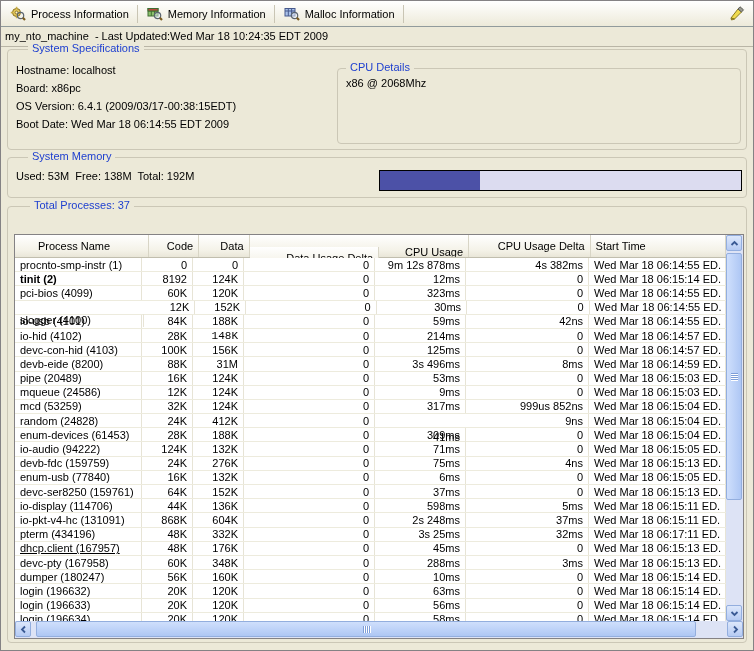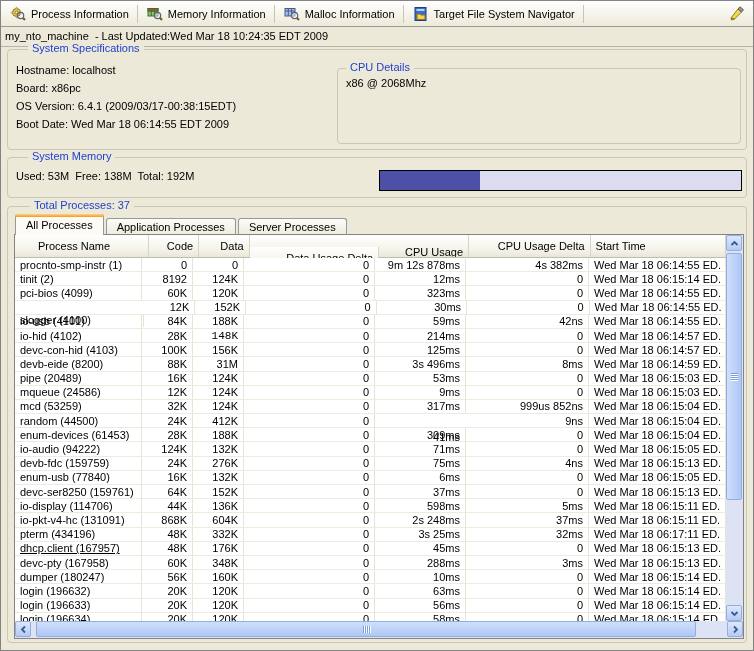--- a/index.html
+++ b/index.html
@@ -113,31 +113,20 @@
           <line x1="1" y1="5" x2="11" y2="5" stroke="#46598c"></line>
           <line x1="4.3" y1="2.5" x2="4.3" y2="10" stroke="#46598c"></line>
           <line x1="7.6" y1="2.5" x2="7.6" y2="10" stroke="#46598c"></line>
           <circle cx="10.5" cy="9.5" r="3.2" fill="#eef3fb" fill-opacity="0.5" stroke="#5a6470" stroke-width="1.2"></circle>
           <line x1="12.8" y1="11.8" x2="15" y2="14" stroke="#7a5c20" stroke-width="2.2"></line>
         </svg>
       </span>
       <span>Malloc Information</span>
     </div>
 
-    <div class="vtab">
-      <span class="sep"></span>
-      <span class="vtab-icon">
-        <svg width="16" height="16" viewBox="0 0 16 16">
-          <rect x="2" y="1.5" width="11" height="13" fill="#3a6ccd" stroke="#1e3f86"></rect>
-          <rect x="3.5" y="3" width="8" height="2" fill="#bcd0f2"></rect>
-          <path d="M4 8 h3 l1 1 h4 v4.5 h-8 z" fill="#f7d24a" stroke="#8a7426"></path>
-        </svg>
-      </span>
-      <span>Target File System Navigator</span>
-    </div>
 
     <div class="tab-spacer"></div>
 
     <div class="viewbtns">
       <span>
         <svg width="17" height="16" viewBox="0 0 17 16">
           <path d="M3 13 L10 4 L13.5 7 L6.5 14 Z" fill="#efdb4e" stroke="#8a7a1e"></path>
           <path d="M10 4 L12 1.8 L15.5 4.8 L13.5 7 Z" fill="#9a9a90" stroke="#5c5c54"></path>
           <path d="M3 13 L6.5 14 L3.5 15 Z" fill="#d9c43a" stroke="#8a7a1e"></path>
         </svg>
@@ -166,31 +155,20 @@
     <div class="group-title" style="left:20px;">System Memory</div>
     <div class="line" style="top:12px;">Used: 53M  Free: 138M  Total: 192M</div>
     <div class="membar">
       <div class="membar-fill" style="width: 27.6%; background: rgb(76, 81, 167);"></div>
     </div>
   </div>
 
   <div class="group" style="left:6px;top:205px;width:740px;height:437px;">
     <div class="group-title" style="left:22px;">Total Processes: 37</div>
 
-    <div class="ptabs">
-      <div class="ptab active">
-        <span>All Processes</span>
-      </div>
-      <div class="ptab">
-        <span>Application Processes</span>
-      </div>
-      <div class="ptab">
-        <span>Server Processes</span>
-      </div>
-    </div>
 
     <div class="ptable">
       <div class="thead">
           <div class="hcell" style="width: 135px; padding-left: 23px;">
             <span style="text-align: left;">Process Name</span>
           </div>
           <div class="hcell" style="width: 51px;">
             <span style="text-align: right;">Code</span>
           </div>
           <div class="hcell" style="width: 51px;">
@@ -227,21 +205,21 @@
               <span style="text-align: right;">9m 12s 878ms</span>
             </div>
             <div class="tcell" style="width: 123px;">
               <span style="text-align: right;">4s 382ms</span>
             </div>
             <div class="tcell" style="width: 137px;">
               <span style="text-align: left;">Wed Mar 18 06:14:55 ED.</span>
             </div>
           </div>
           <div class="trow">
-            <div class="tcell" style="width: 127px;">
+            <div class="tcell" style="width: 127px; font-weight: bold;">
               <span style="text-align: left;">tinit (2)</span>
             </div>
             <div class="tcell" style="width: 51px;">
               <span style="text-align: right;">8192</span>
             </div>
             <div class="tcell" style="width: 51px;">
               <span style="text-align: right;">124K</span>
             </div>
             <div class="tcell" style="width: 131px;">
               <span style="text-align: right;">0</span>
@@ -458,21 +436,21 @@
             </div>
             <div class="tcell" style="width: 123px;">
               <span style="text-align: right;">999us 852ns</span>
             </div>
             <div class="tcell" style="width: 137px;">
               <span style="text-align: left;">Wed Mar 18 06:15:04 ED.</span>
             </div>
           </div>
           <div class="trow">
             <div class="tcell" style="width: 127px;">
-              <span style="text-align: left;">random (44500)</span>
+              <span style="text-align: left;">random (24828)</span>
             </div>
             <div class="tcell" style="width: 51px;">
               <span style="text-align: right;">24K</span>
             </div>
             <div class="tcell" style="width: 51px;">
               <span style="text-align: right;">412K</span>
             </div>
             <div class="tcell" style="width: 131px;">
               <span style="text-align: right;">0</span>
             </div>

